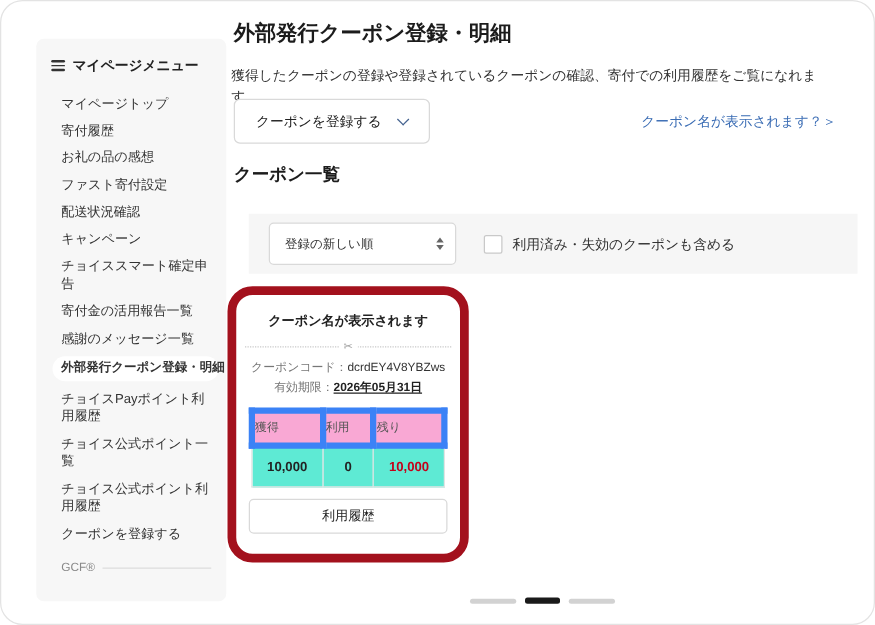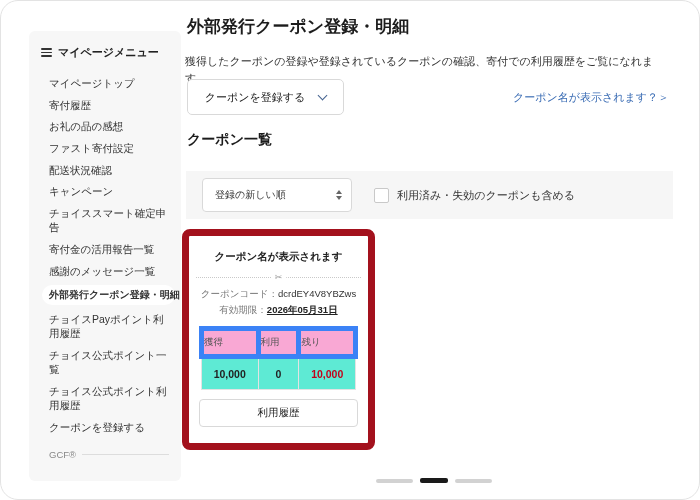--- a/index.html
+++ b/index.html
@@ -78,21 +78,21 @@
     font-size:11px;color:var(--link-blue);
     text-decoration:none;cursor:pointer;
   }
 
   
   .section-title{
     position:absolute;left:186px;top:130px;
     font-size:14px;font-weight:bold;color:#1c1c1c;
   }
   .filter-bar{
-    position:absolute;left:185px;top:170px;
+    position:absolute;left:198px;top:170px;
     width:487px;height:48px;background:#f6f6f6;
     display:flex;align-items:center;padding:0 16px;gap:22px;
   }
   .sort-select{
     position:relative;width:150px;height:34px;
     background:#fff;border:1px solid #d9d9d9;border-radius:4px;
     font-size:10px;color:#333;
     display:flex;align-items:center;padding:0 24px 0 12px;
     cursor:pointer;
   }
@@ -107,21 +107,21 @@
     width:15px;height:15px;background:#fff;
     border:1px solid #c9c9c9;border-radius:2px;flex:0 0 auto;
   }
   .filter-label{font-size:11px;color:#333;}
 
   
   .coupon-highlight{
     position:absolute;left:181px;top:228px;
     width:193px;height:221px;
     border:7px solid var(--highlight);
-    border-radius:8px;
+    border-radius:20px;
     background:#fff;
     padding:0 10px;
   }
   .coupon-name{
     margin-top:14px;text-align:center;
     font-size:10.5px;font-weight:bold;color:#222;
   }
   .cut-line{
     position:relative;margin:13px -3px 0 -3px;
     border-top:1px dotted #c9c9c9;

